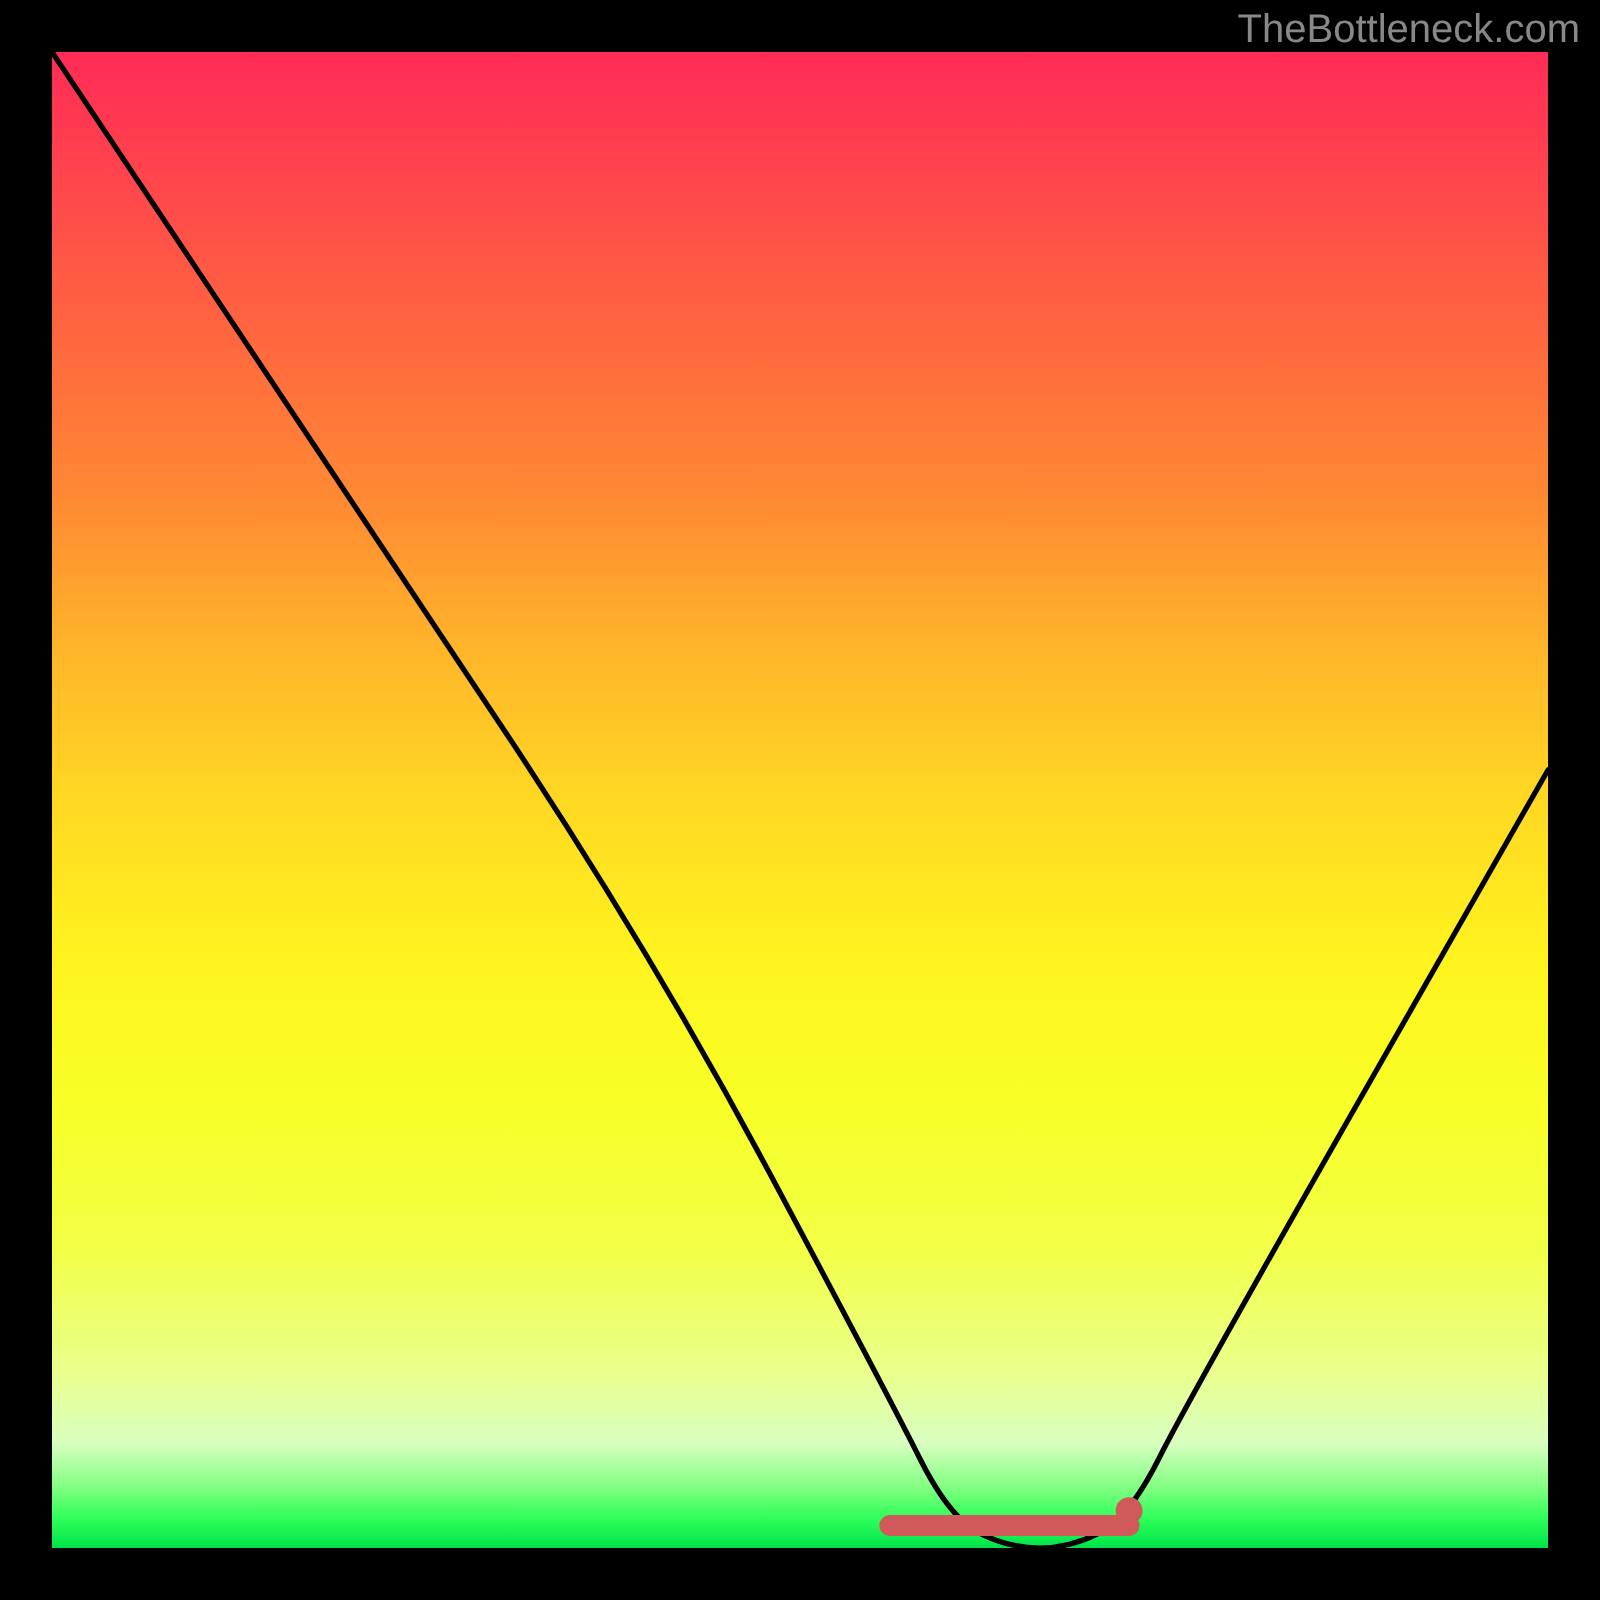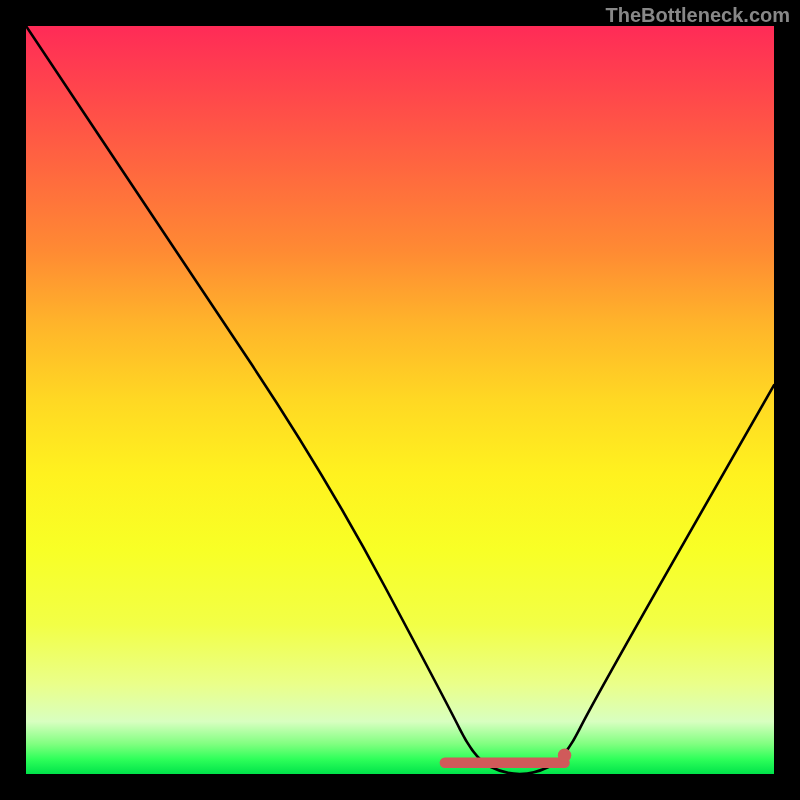--- a/index.html
+++ b/index.html
@@ -10,21 +10,21 @@
     background: #000;
     position: relative;
     font-family: Arial, sans-serif;
   }
   .watermark {
     position: absolute;
     top: 4px;
     right: 10px;
     color: #888;
     font-size: 20px;
-    font-weight: bold;
+    font-weight: normal;
     z-index: 10;
   }
   .plot-area {
     position: absolute;
     left: 26px;
     top: 26px;
     width: 748px;
     height: 748px;
     overflow: hidden;
   }

